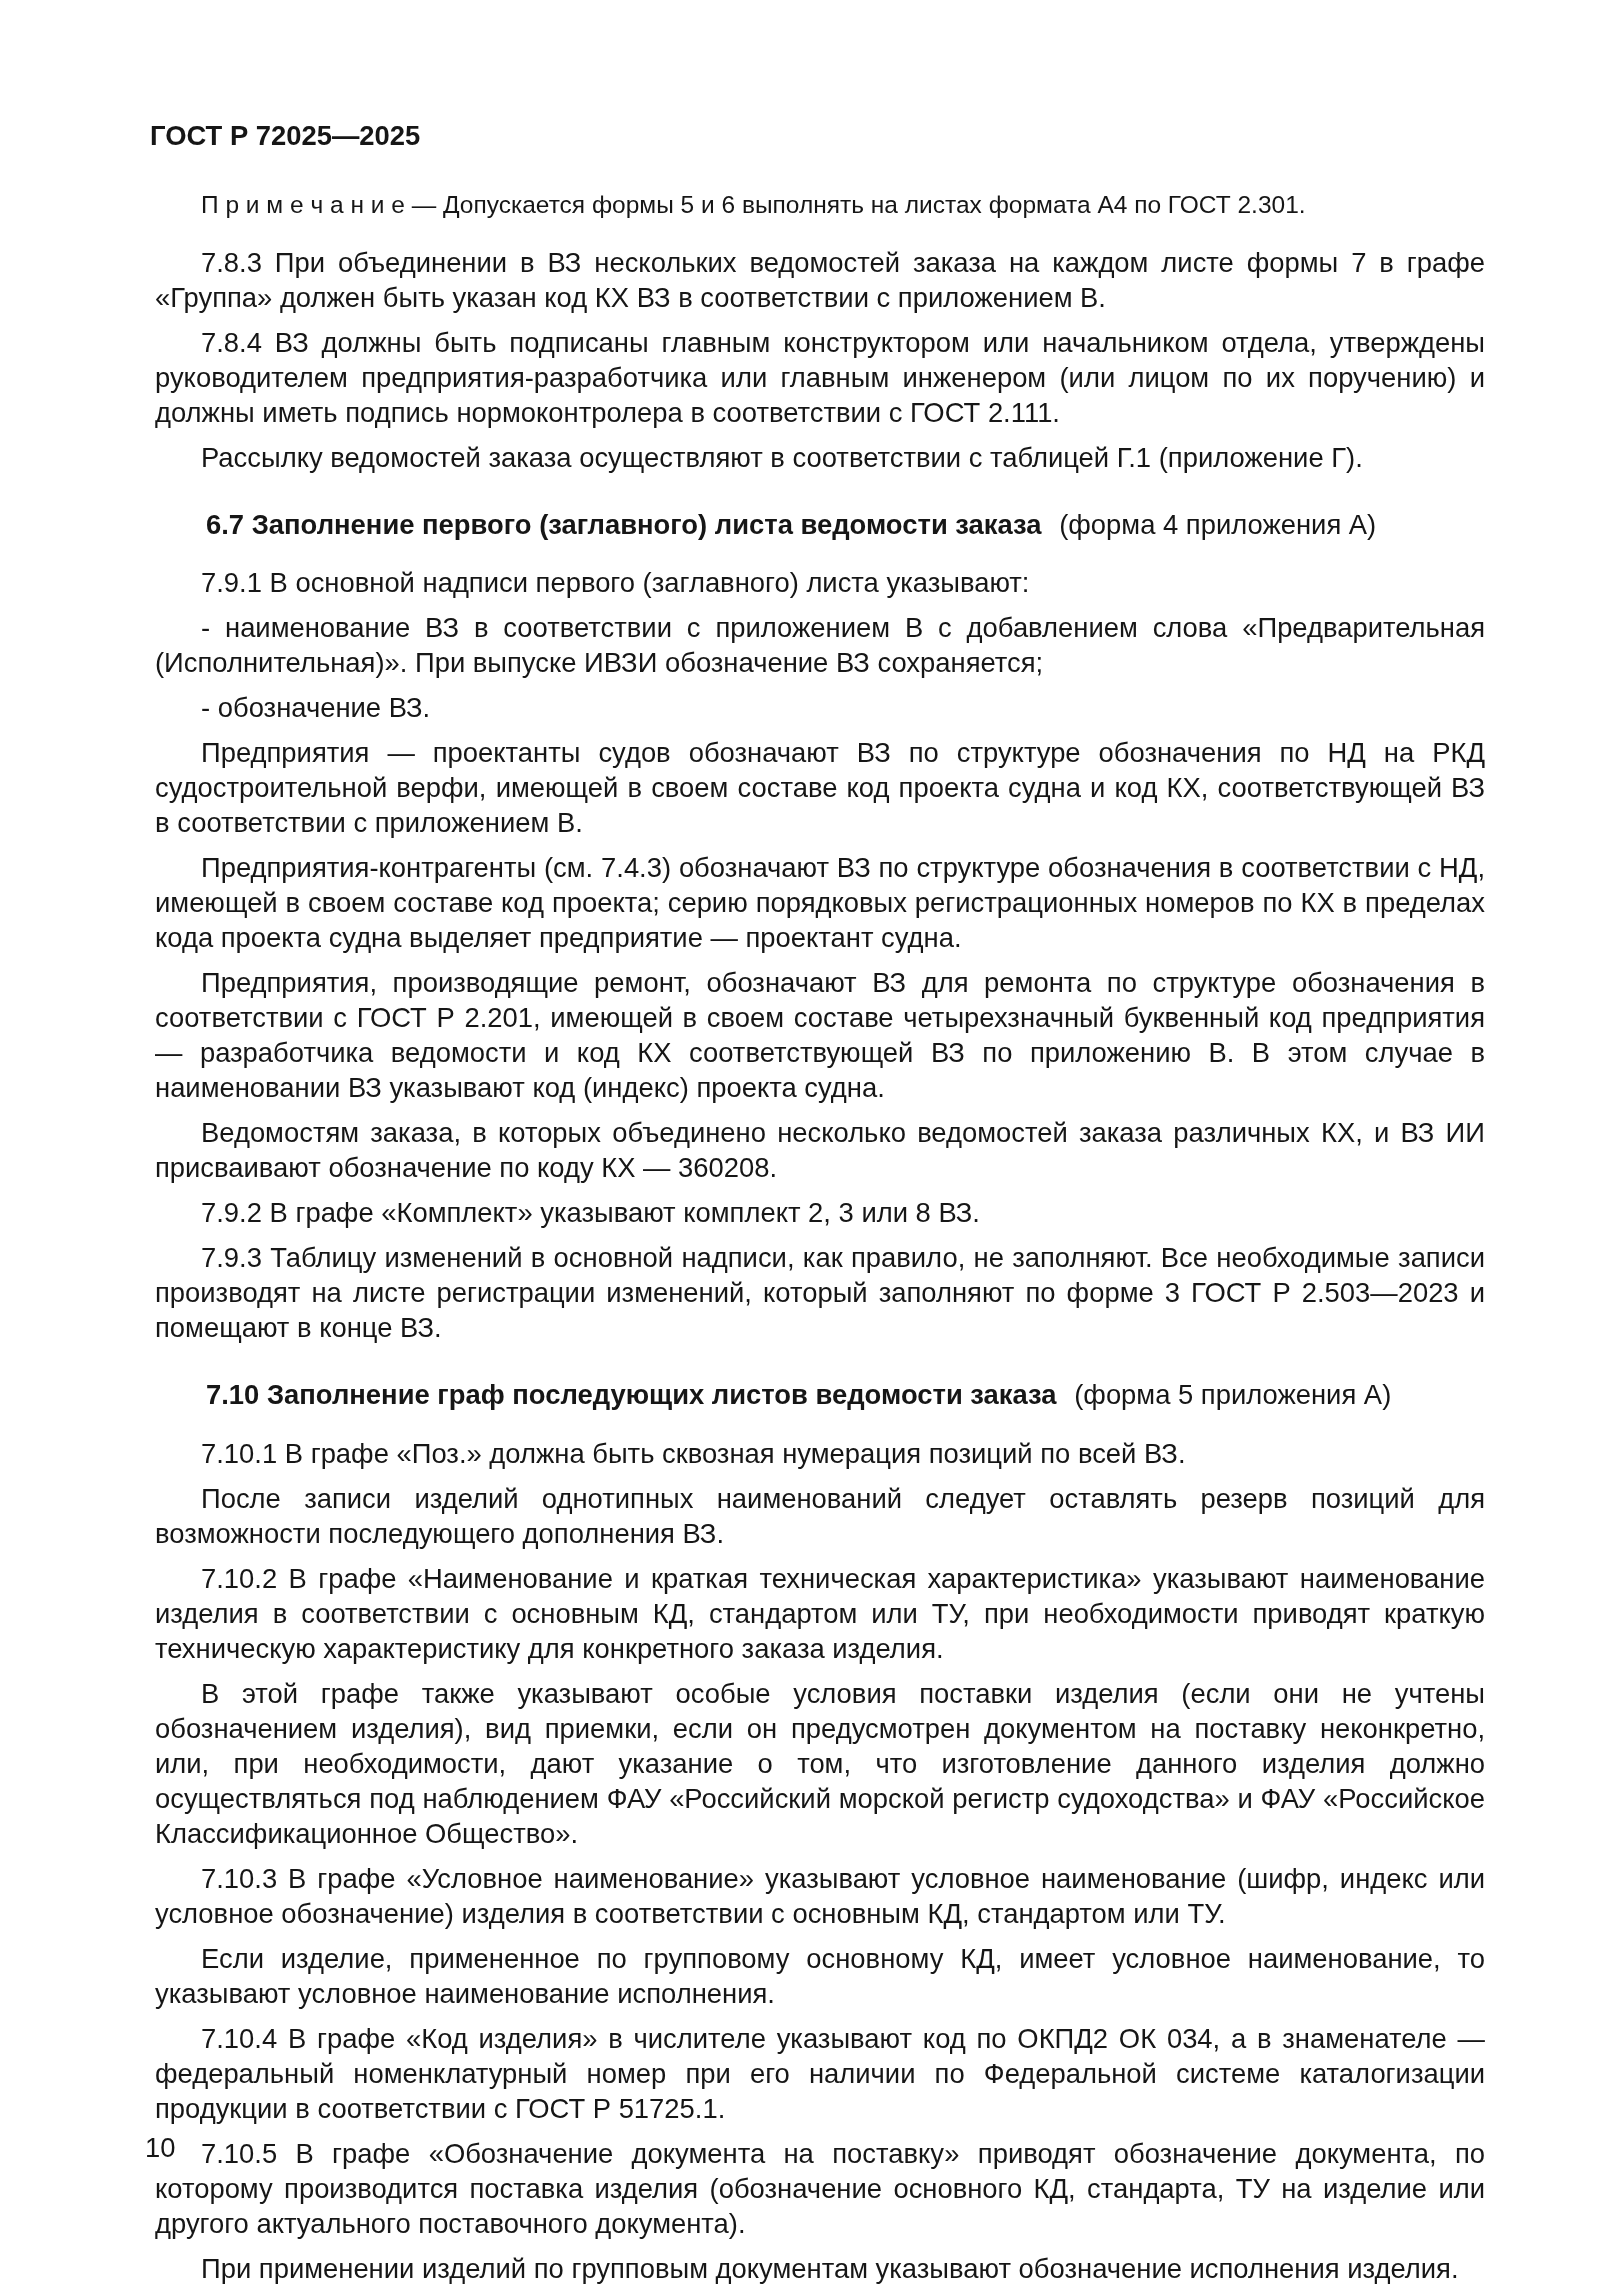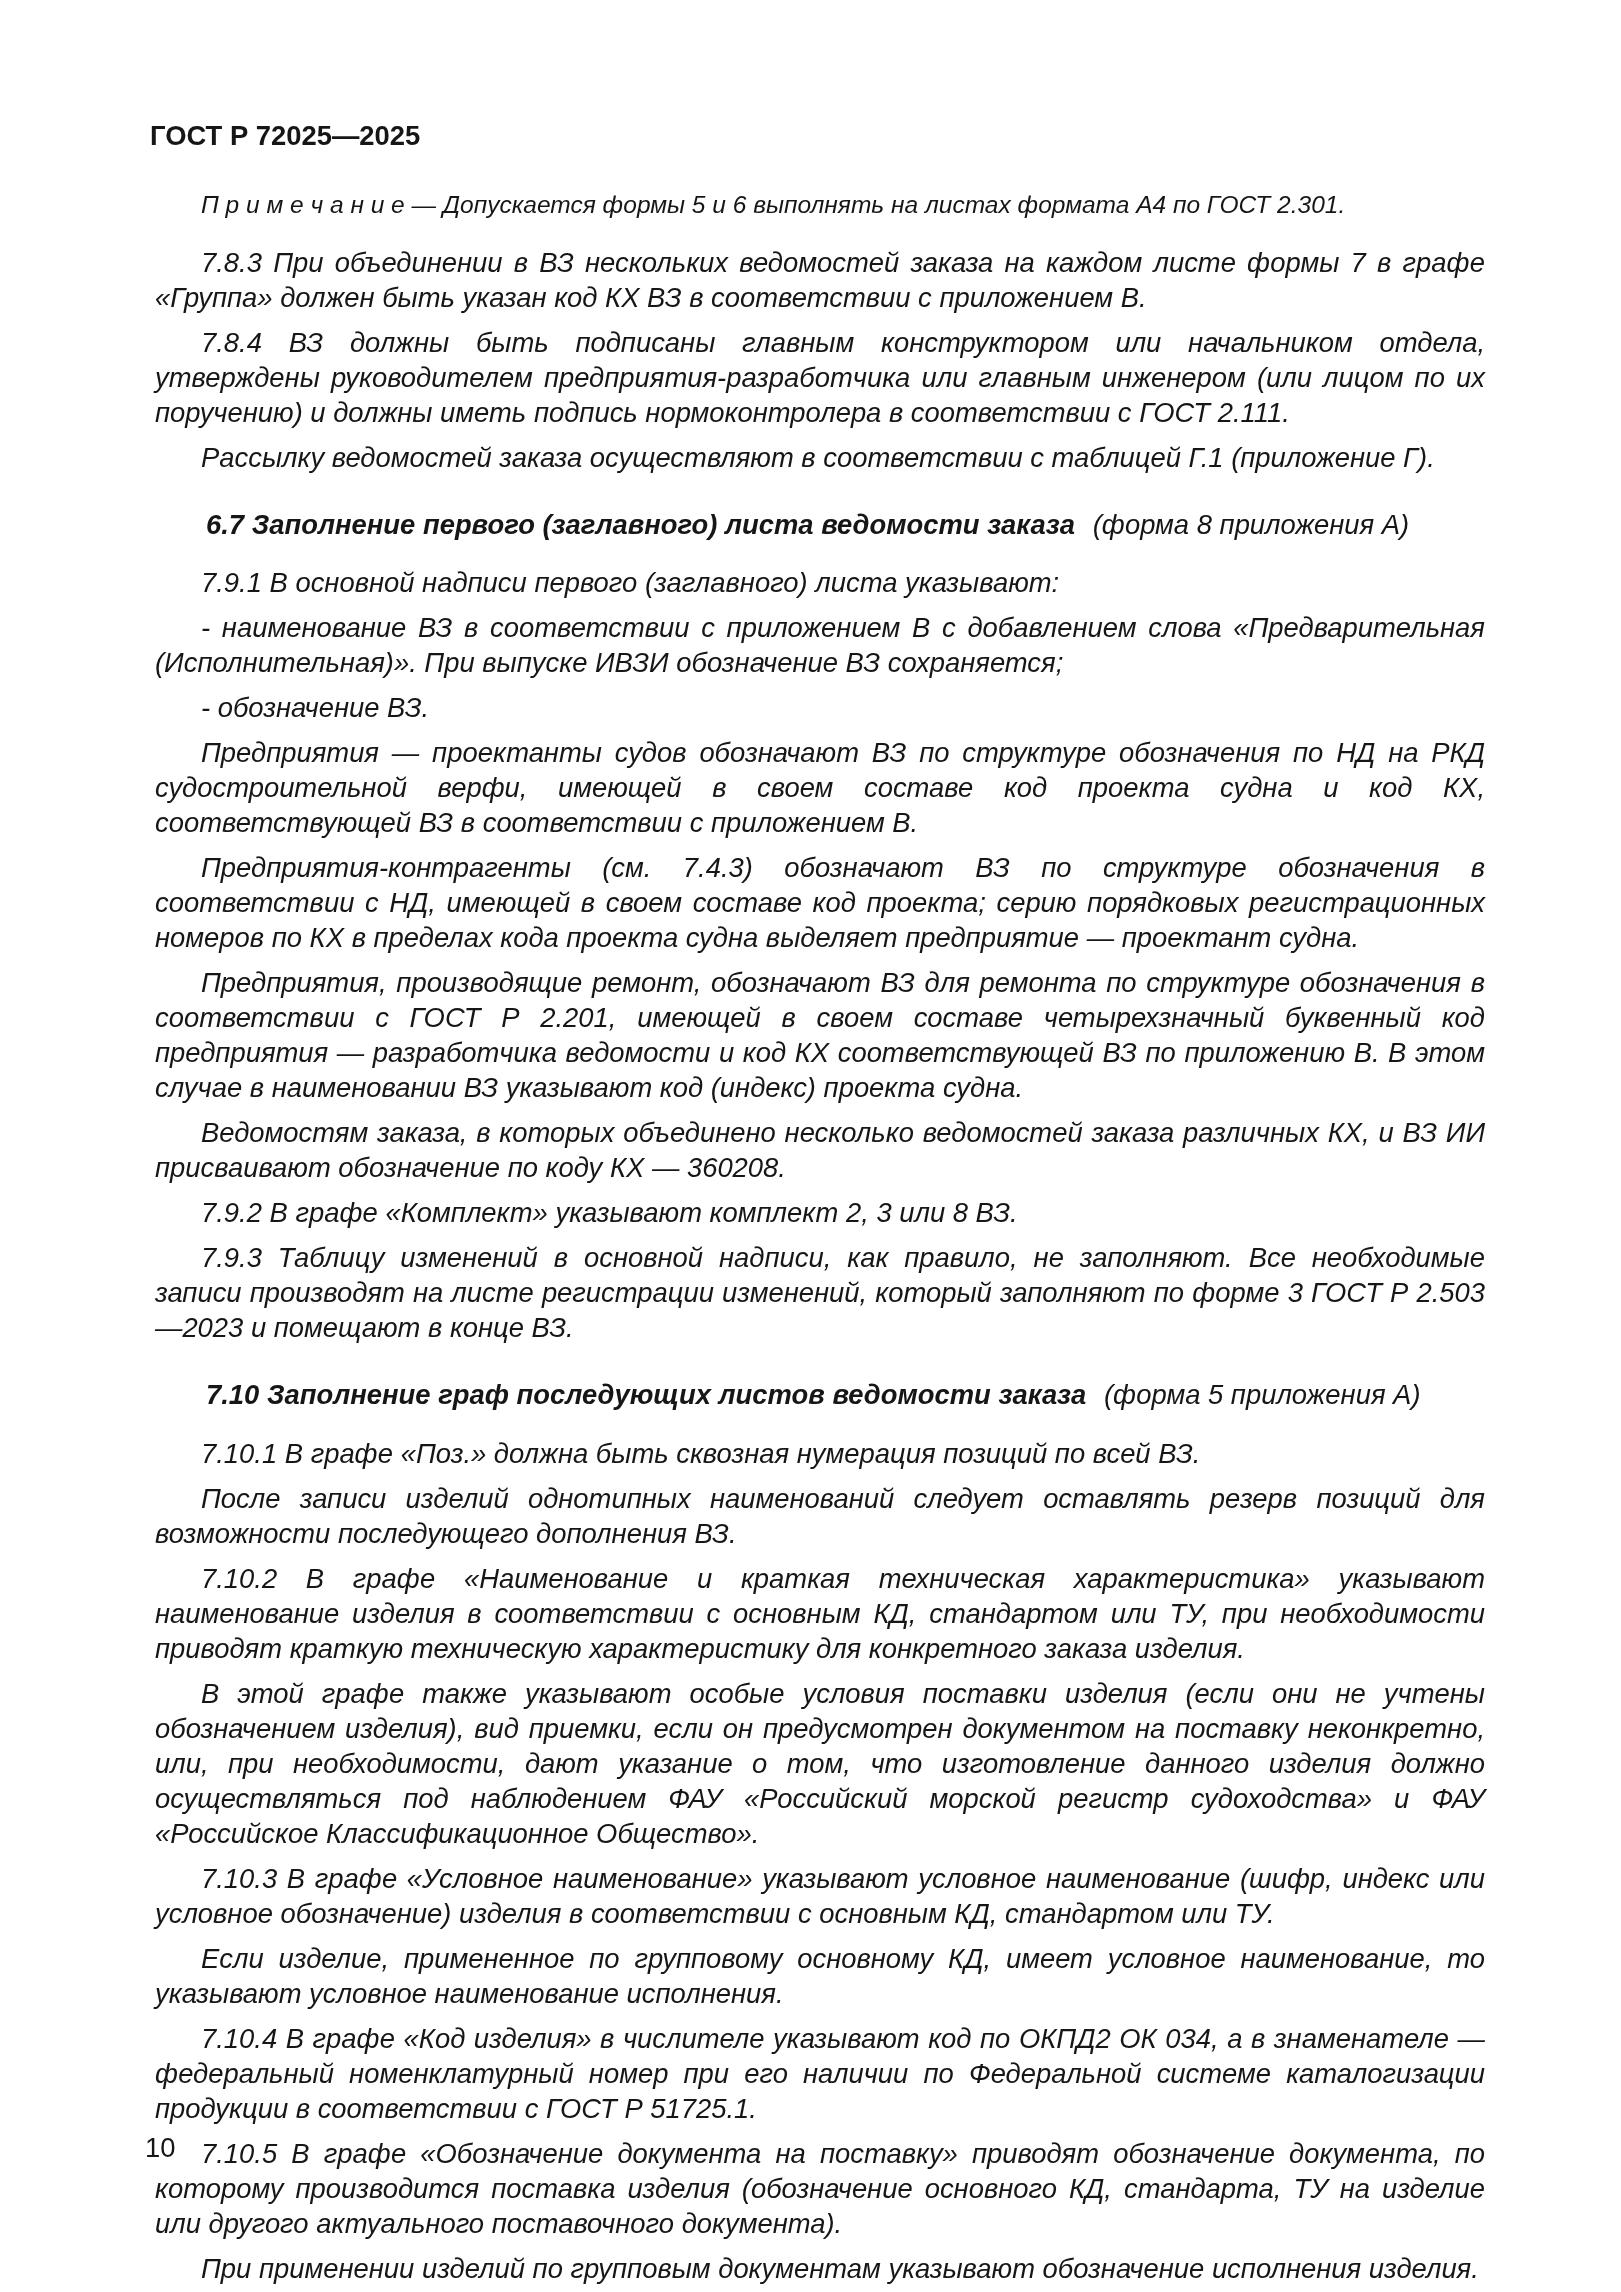--- a/index.html
+++ b/index.html
@@ -24,21 +24,20 @@
     line-height: 35px;
     font-weight: bold;
     margin-bottom: 17.6px;
   }
   .doc-body p {
     font-size: 27.4px;
     line-height: 35px;
     text-align: justify;
     text-indent: 46px;
     hyphens: auto;
-    font-style: italic;
     -webkit-hyphens: auto;
   }
   .doc-body p.note {
     font-size: 24.5px;
     line-height: 32px;
     margin: 3.9px 0 13.7px 0;
   }
   .doc-body p.heading {
     margin: 21.6px 0 13.7px 0;
   }
@@ -57,21 +56,21 @@
 <body>
 
 <div class="page">
   <div class="content">
     <div class="doc-number">ГОСТ Р 72025—2025</div>
     <div class="doc-body">
         <p class="note">П р и м е ч а н и е   — Допускается формы 5 и 6 выполнять на листах формата А4 по ГОСТ 2.301.</p>
         <p class="para">7.8.3 При объединении в ВЗ нескольких ведомостей заказа на каждом листе формы 7 в графе «Группа» должен быть указан код КХ ВЗ в соответствии с приложением В.</p>
         <p class="para">7.8.4 ВЗ должны быть подписаны главным конструктором или начальником отдела, утверждены руководителем предприятия-разработчика или главным инженером (или лицом по их поручению) и должны иметь подпись нормоконтролера в соответствии с ГОСТ 2.111.</p>
         <p class="para">Рассылку ведомостей заказа осуществляют в соответствии с таблицей Г.1 (приложение Г).</p>
-        <p class="heading"><span class="b">6.7 Заполнение первого (заглавного) листа ведомости заказа</span><span> (форма 8 приложения А)</span></p>
+        <p class="heading"><span class="b">6.7 Заполнение первого (заглавного) листа ведомости заказа</span><span> (форма 4 приложения А)</span></p>
         <p class="para">7.9.1 В основной надписи первого (заглавного) листа указывают:</p>
         <p class="para">- наименование ВЗ в соответствии с приложением В с добавлением слова «Предварительная (Исполнительная)». При выпуске ИВЗИ обозначение ВЗ сохраняется;</p>
         <p class="para">- обозначение ВЗ.</p>
         <p class="para">Предприятия — проектанты судов обозначают ВЗ по структуре обозначения по НД на РКД судостроительной верфи, имеющей в своем составе код проекта судна и код КХ, соответствующей ВЗ в соответствии с приложением В.</p>
         <p class="para">Предприятия-контрагенты (см. 7.4.3) обозначают ВЗ по структуре обозначения в соответствии с НД, имеющей в своем составе код проекта; серию порядковых регистрационных номеров по КХ в пределах кода проекта судна выделяет предприятие — проектант судна.</p>
         <p class="para">Предприятия, производящие ремонт, обозначают ВЗ для ремонта по структуре обозначения в соответствии с ГОСТ Р 2.201, имеющей в своем составе четырехзначный буквенный код предприятия — разработчика ведомости и код КХ соответствующей ВЗ по приложению В. В этом случае в наименовании ВЗ указывают код (индекс) проекта судна.</p>
         <p class="para">Ведомостям заказа, в которых объединено несколько ведомостей заказа различных КХ, и ВЗ ИИ присваивают обозначение по коду КХ — 360208.</p>
         <p class="para">7.9.2 В графе «Комплект» указывают комплект 2, 3 или 8 ВЗ.</p>
         <p class="para">7.9.3 Таблицу изменений в основной надписи, как правило, не заполняют. Все необходимые записи производят на листе регистрации изменений, который заполняют по форме 3 ГОСТ Р 2.503—2023 и помещают в конце ВЗ.</p>
         <p class="heading"><span class="b">7.10 Заполнение граф последующих листов ведомости заказа</span><span> (форма 5 приложения А)</span></p>

